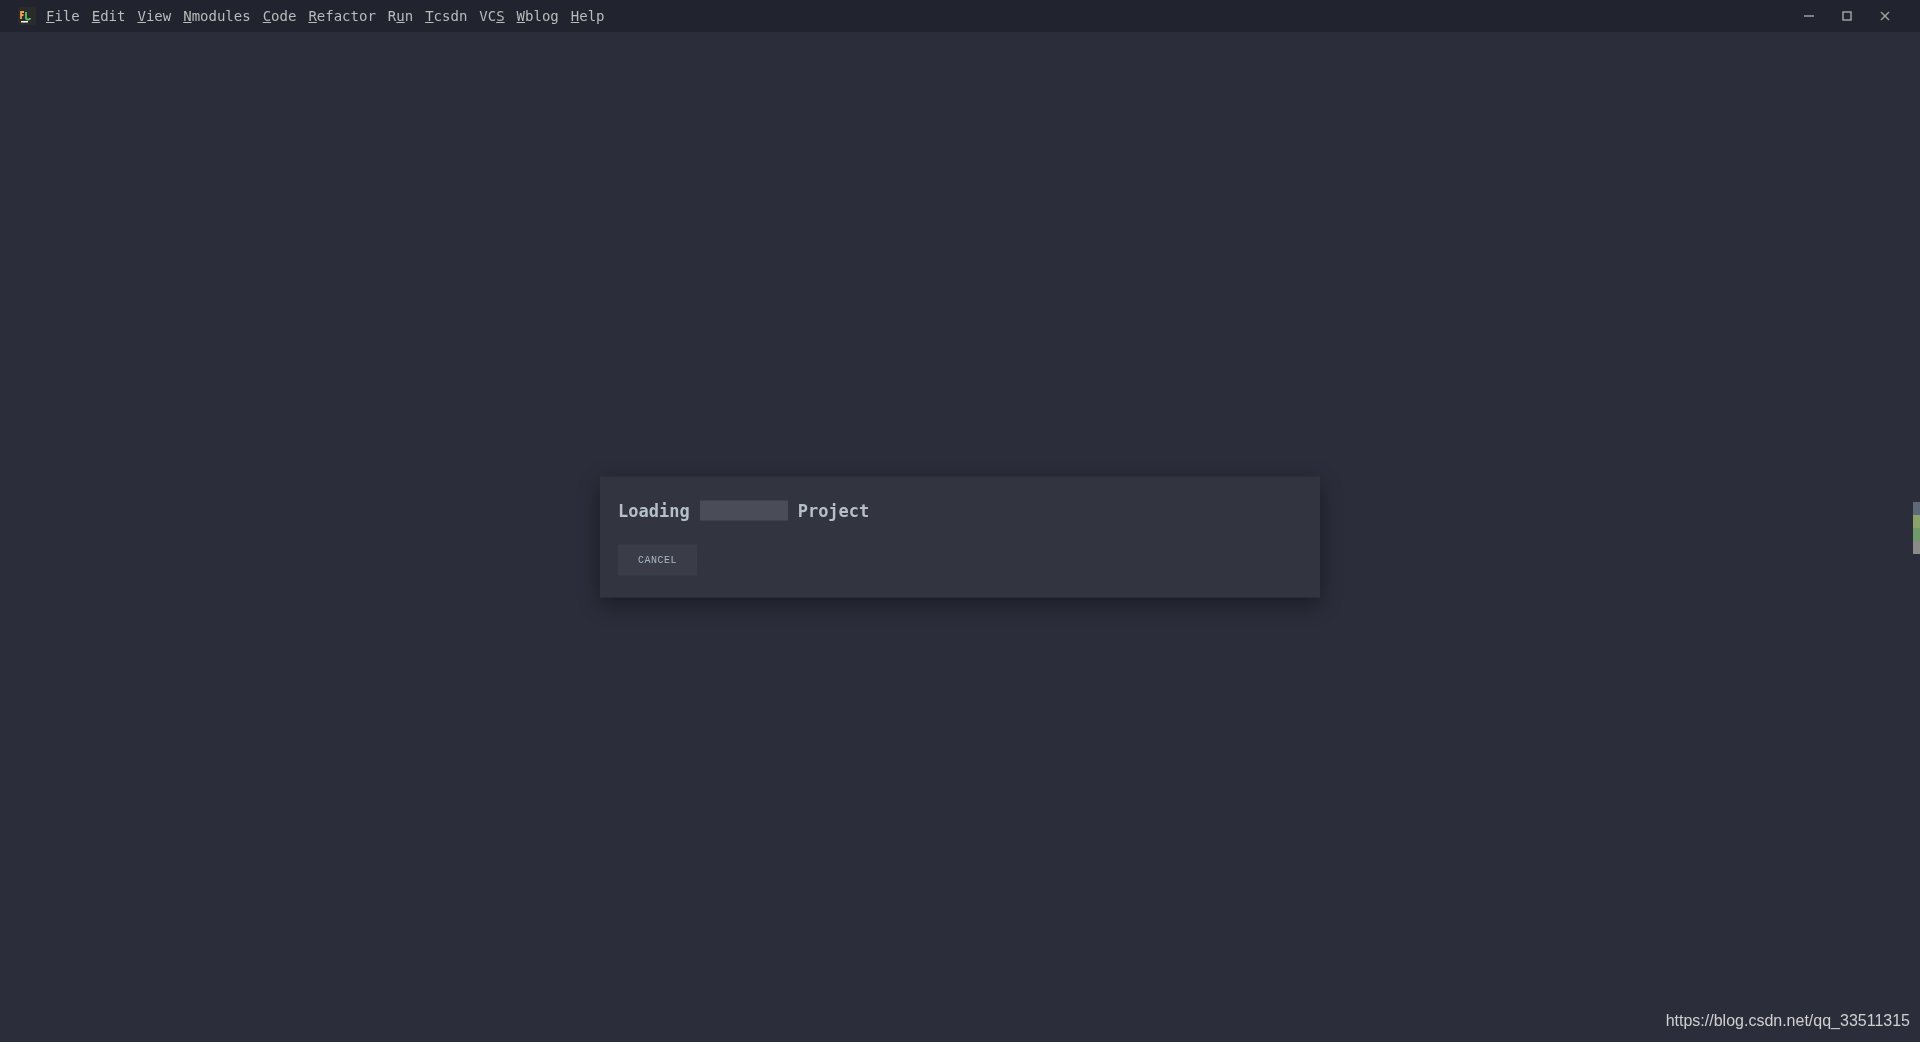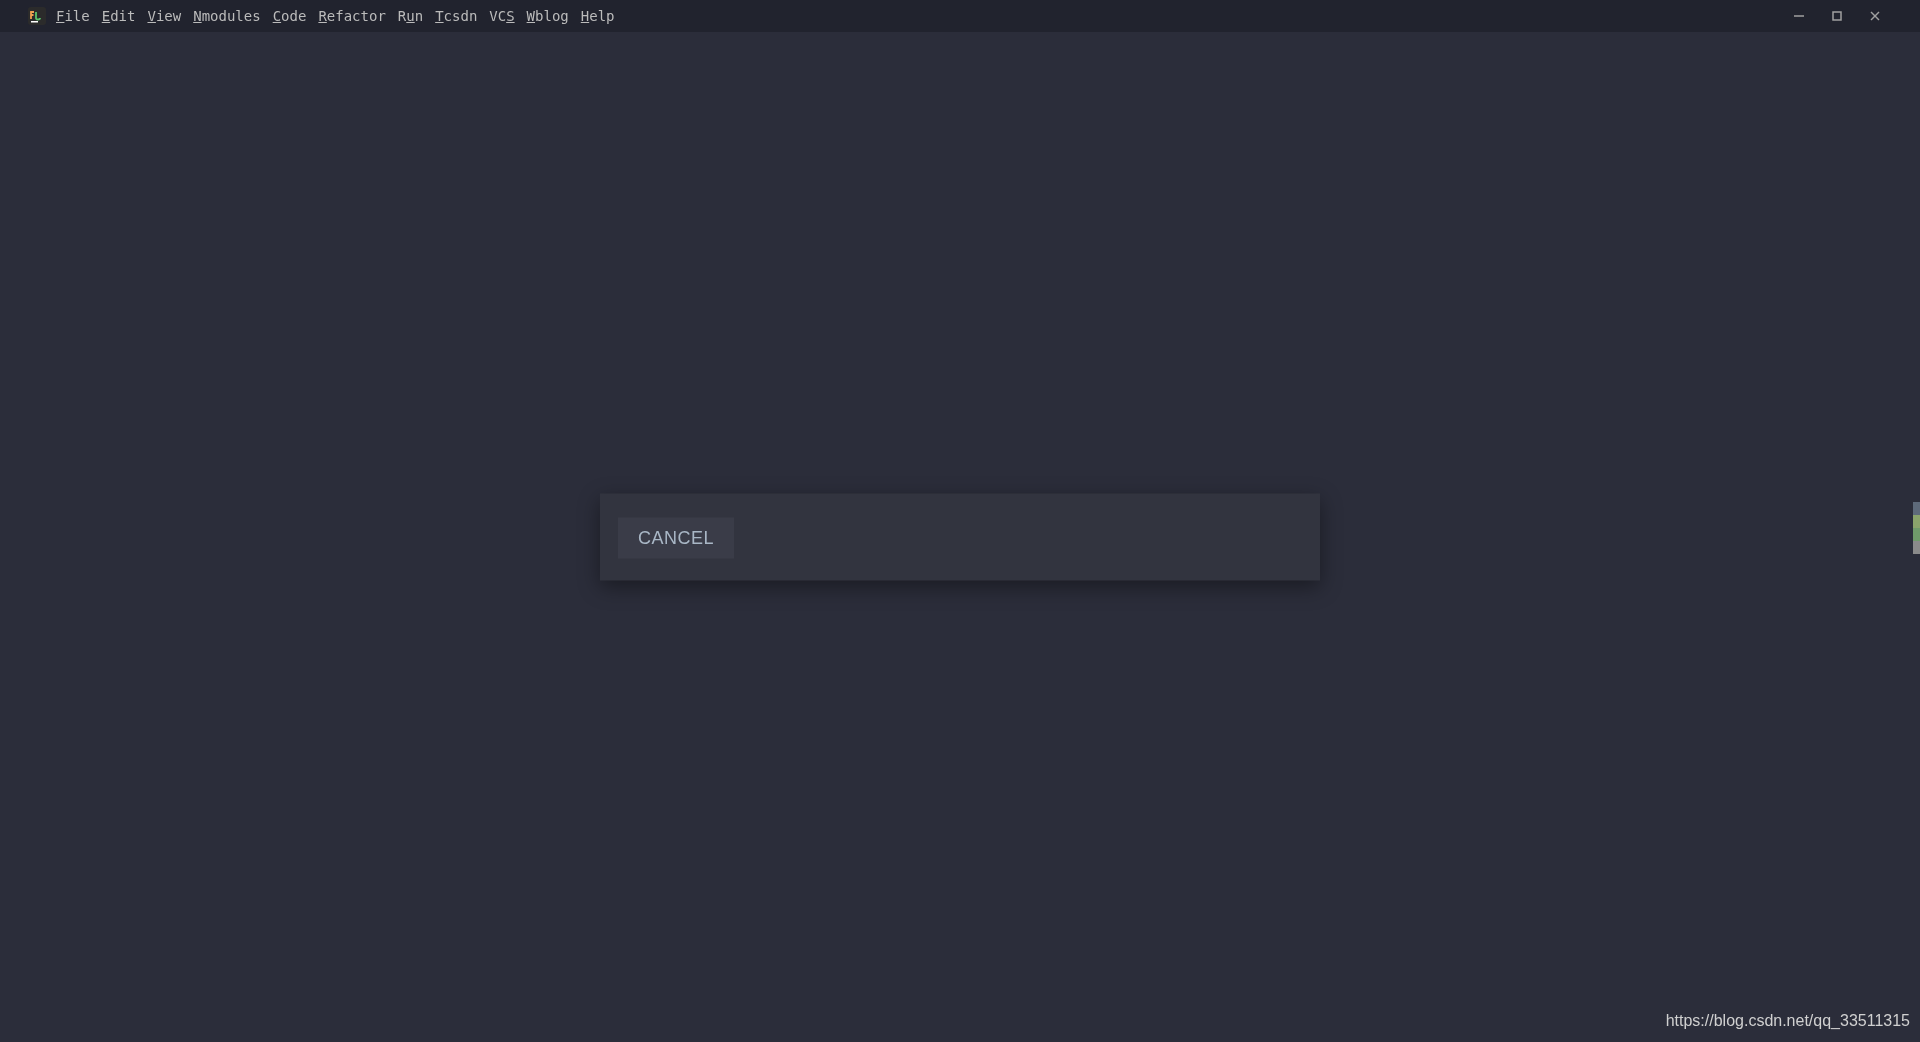--- a/index.html
+++ b/index.html
@@ -10,21 +10,21 @@
       font-family: 'Consolas', 'Monaco', monospace;
       color: #a9b7c6;
       overflow: hidden;
       position: relative;
     }
     .titlebar {
       height: 32px;
       background: #21232e;
       display: flex;
       align-items: center;
-      padding: 0 28px;
+      padding: 0 18px;
     }
     .app-icon {
       width: 18px;
       height: 18px;
       margin-right: 10px;
       position: relative;
     }
     .app-icon svg { display: block; }
     .menubar {
       display: flex;
@@ -105,22 +105,22 @@
     .progress-fill {
       height: 100%;
       width: 100%;
       background: #c678dd;
     }
     .cancel-btn {
       background: #3a3c48;
       color: #a9b7c6;
       border: none;
       padding: 10px 20px;
-      font-size: 18px;
-      font-family: Liberation Sans, sans-serif;
+      font-size: 10px;
+      font-family: Liberation Mono, monospace;
       cursor: pointer;
       letter-spacing: 0.5px;
     }
     .side-indicator {
       position: absolute;
       right: 0;
       top: 470px;
       width: 7px;
       height: 52px;
       display: flex;
@@ -177,20 +177,25 @@
           <line x1="3" y1="3" x2="11" y2="11"></line>
           <line x1="11" y1="3" x2="3" y2="11"></line>
         </svg>
     </div>
   </div>
 </div>
 
 <div class="main">
 
   <div class="dialog">
+    <div class="dialog-title">
+      <span>Loading</span>
+      <span class="redacted"></span>
+      <span>Project</span>
+    </div>
     <div class="dialog-body">
       <button class="cancel-btn">CANCEL</button>
     </div>
   </div>
 
   <div class="side-indicator">
     <div class="side-seg" style="background:#5e6a7a"></div>
     <div class="side-seg" style="background:#8aa36b"></div>
     <div class="side-seg" style="background:#6f9a6a"></div>
     <div class="side-seg" style="background:#8a8a8a"></div>

